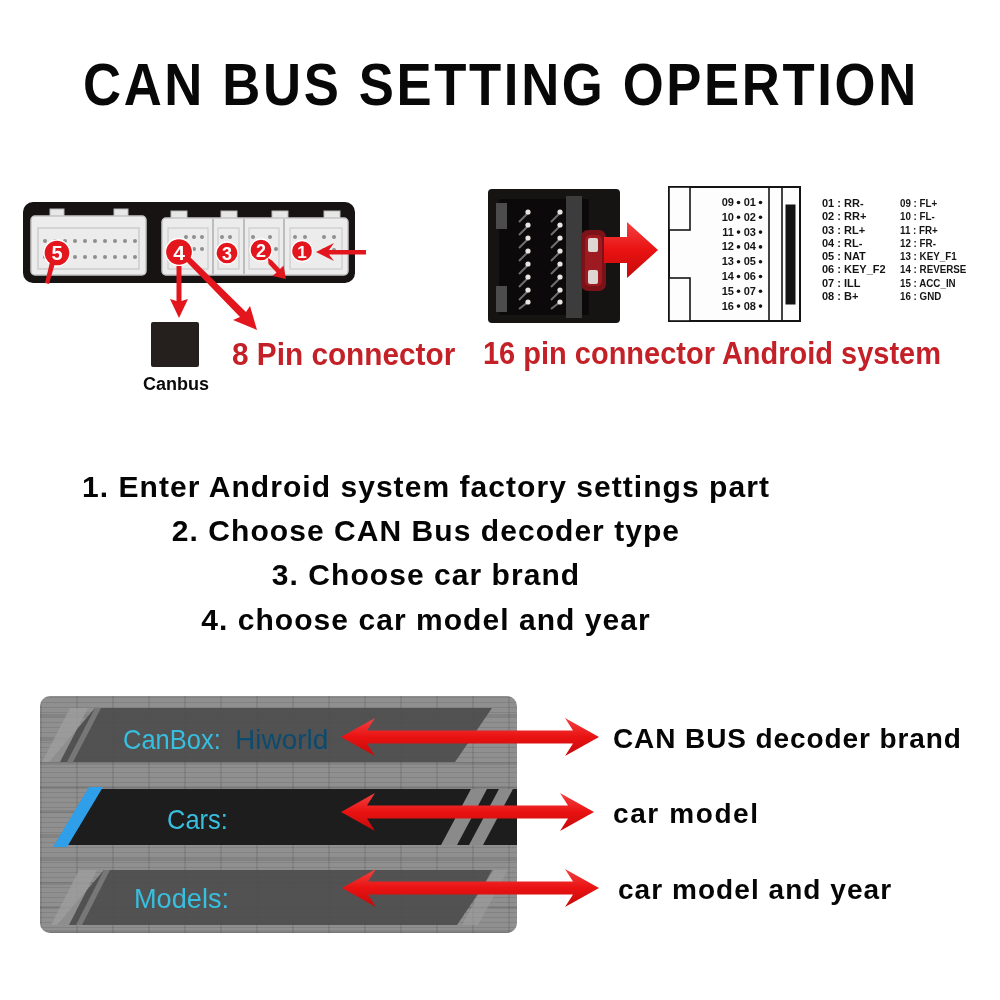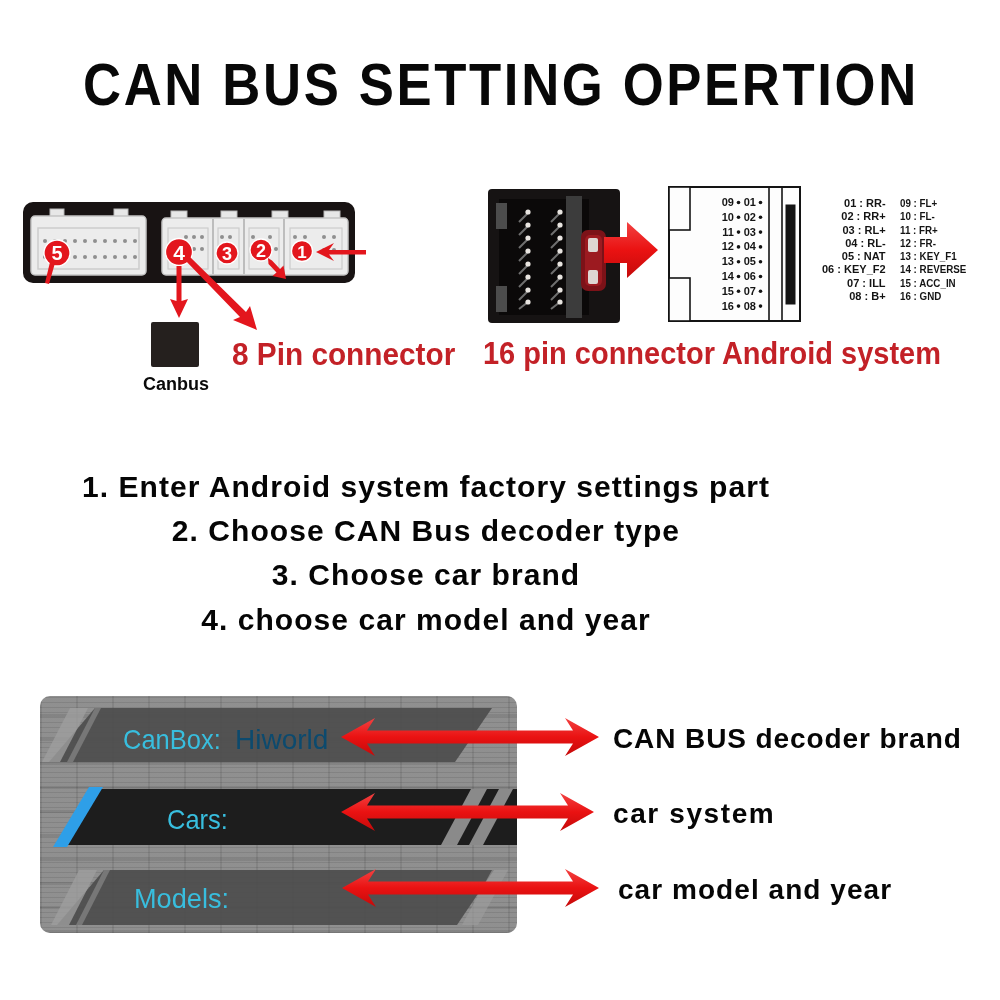--- a/index.html
+++ b/index.html
@@ -8,21 +8,21 @@
   .abs{position:absolute;}
   #title{left:83px;top:50px;font-weight:bold;font-size:60px;
          color:#080808;letter-spacing:3px;transform:scaleX(0.878);transform-origin:0 0;
          white-space:nowrap;}
   .redtxt{color:#c32127;font-weight:bold;white-space:nowrap;}
   #pin8{left:232px;top:337px;font-size:31px;letter-spacing:0;transform:scaleX(0.96);transform-origin:0 0;}
   #pin16{left:483px;top:336px;font-size:31px;letter-spacing:0;transform:scaleX(0.935);transform-origin:0 0;}
   #canbuslbl{left:143px;top:374px;width:64px;text-align:left;font-weight:bold;font-size:18px;color:#0a0a0a;}
   #list{left:82px;top:465px;font-weight:bold;font-size:30px;color:#050505;line-height:44.2px;white-space:pre;letter-spacing:1.05px;text-align:center;}
   .pincol{font-weight:bold;font-size:11px;color:#141414;line-height:13.3px;white-space:pre;}
-  #pincol1{left:822px;top:197px;text-align:right;}
+  #pincol1{left:822px;top:197px;}
   #pincol2{left:900px;top:197px;transform:scaleX(0.89);transform-origin:0 0;}
   .blabel{font-weight:bold;font-size:28px;color:#060606;white-space:nowrap;}
   #bl1{left:613px;top:723px;letter-spacing:0.9px;}
   #bl2{left:613px;top:798px;letter-spacing:1.6px;}
   #bl3{left:618px;top:874px;letter-spacing:1.05px;text-align:right;}
   
   #panel{left:40px;top:696px;width:477px;height:237px;border-radius:10px;background:#8c8c8c;overflow:hidden;}
   #panel .tex{position:absolute;left:0;top:0;width:100%;height:100%;
     background:
       repeating-linear-gradient(90deg, rgba(0,0,0,0.085) 0 2px, rgba(0,0,0,0) 2px 36px),
@@ -273,18 +273,18 @@
 08 : B+</div>
 <div id="pincol2" class="abs pincol">09 : FL+
 10 : FL-
 11 : FR+
 12 : FR-
 13 : KEY_F1
 14 : REVERSE
 15 : ACC_IN
 16 : GND</div>
 <div id="bl1" class="abs blabel">CAN BUS decoder brand</div>
-<div id="bl2" class="abs blabel">car system</div>
+<div id="bl2" class="abs blabel">car model</div>
 <div id="bl3" class="abs blabel">car model and year</div>
 <div id="canboxt" class="abs cy">CanBox:</div>
 <div id="hiworld" class="abs">Hiworld</div>
 <div id="carst" class="abs cy">Cars:</div>
 <div id="modelst" class="abs cy">Models:</div>
 
 </body></html>

